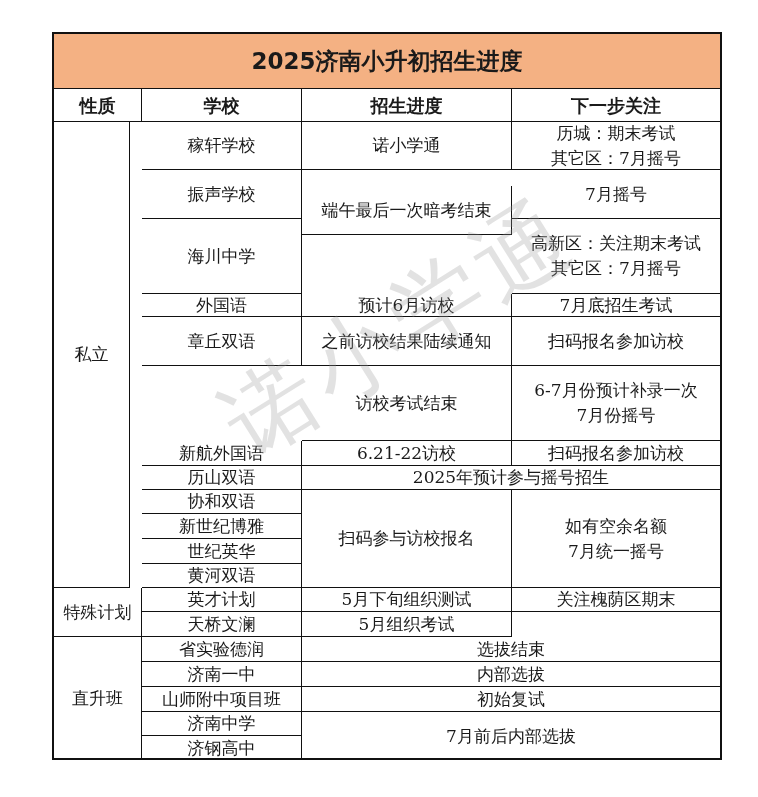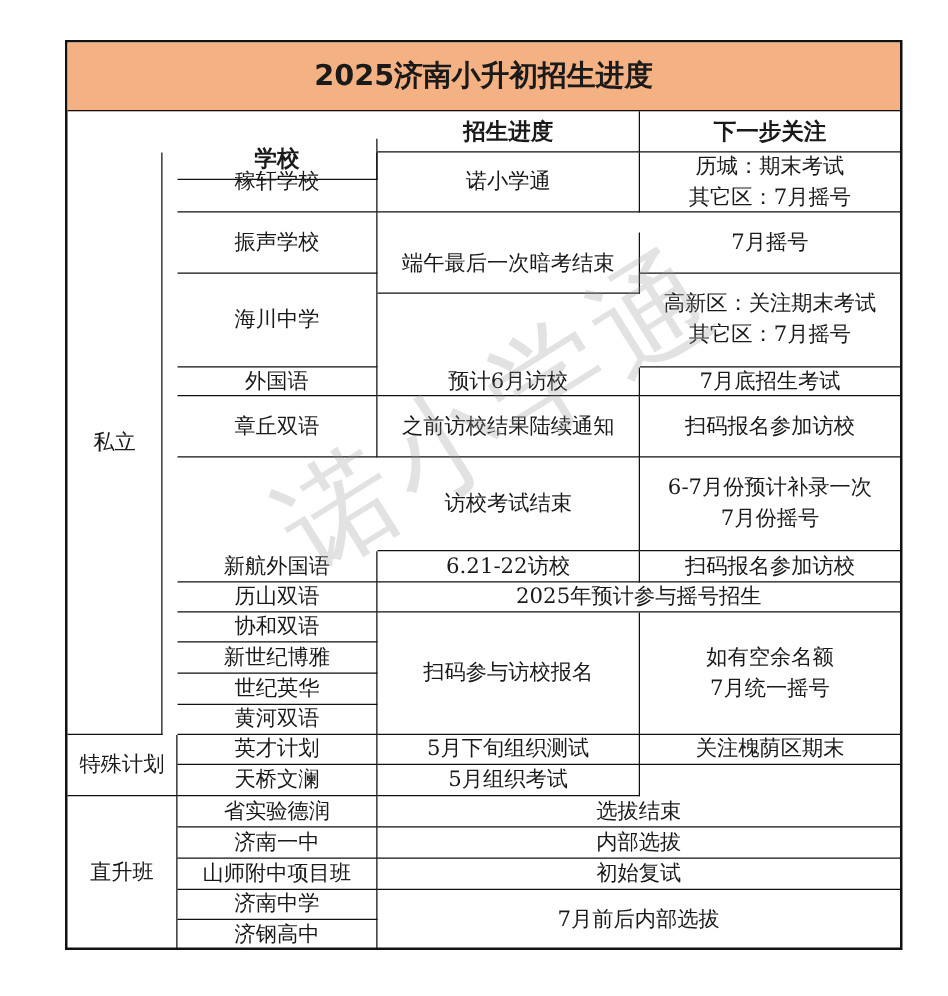--- a/index.html
+++ b/index.html
@@ -18,21 +18,22 @@
                transform:rotate(-32deg); transform-origin:left top; pointer-events:none;
                font-family:"DejaVu Sans","Liberation Sans",sans-serif; letter-spacing:6px; white-space:nowrap; }
 </style>
 </head>
 <body>
 
 <div class="sheet">
 
   <div class="cell title noR" style="left:0;top:0;width:666px;height:55px;">2025济南小升初招生进度</div>
 
-  <div class="cell hdr" style="left:88px;top:55px;width:160px;height:33px;margin-top:22px;">学校</div>
+  <div class="cell hdr" style="left:0;top:55px;width:88px;height:33px;">性质</div>
+  <div class="cell hdr" style="left:88px;top:55px;width:160px;height:33px;">学校</div>
   <div class="cell hdr" style="left:248px;top:55px;width:210px;height:33px;">招生进度</div>
   <div class="cell hdr noR" style="left:458px;top:55px;width:208px;height:33px;">下一步关注</div>
 
   <div class="cell" style="left:0;top:88px;width:76px;height:466px;">私立</div>
   <div class="cell" style="left:0;top:554px;width:88px;height:49px;">特殊计划</div>
   <div class="cell noB" style="left:0;top:603px;width:88px;height:123px;">直升班</div>
 
   <div class="cell" style="left:88px;top:88px;width:160px;height:48px;">稼轩学校</div>
   <div class="cell" style="left:248px;top:88px;width:210px;height:48px;">诺小学通</div>
   <div class="cell noR" style="left:458px;top:88px;width:208px;height:48px;">历城：期末考试

